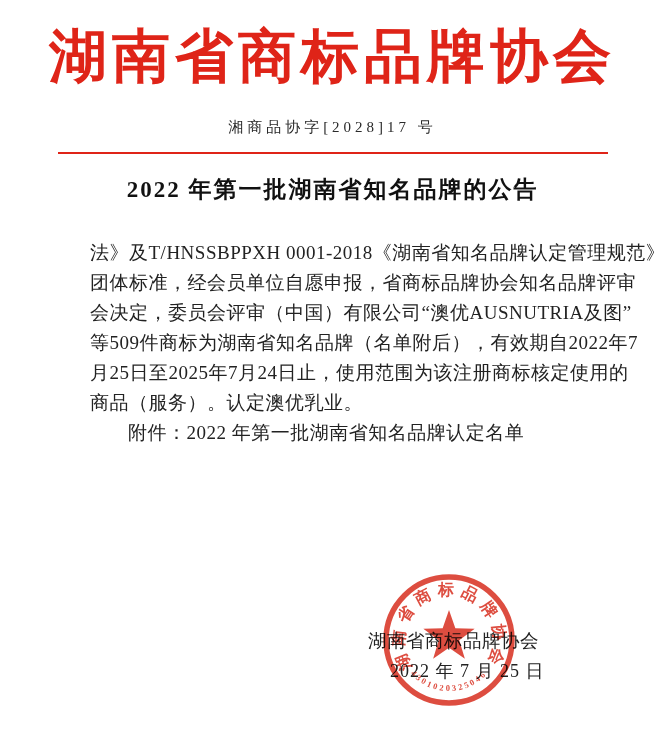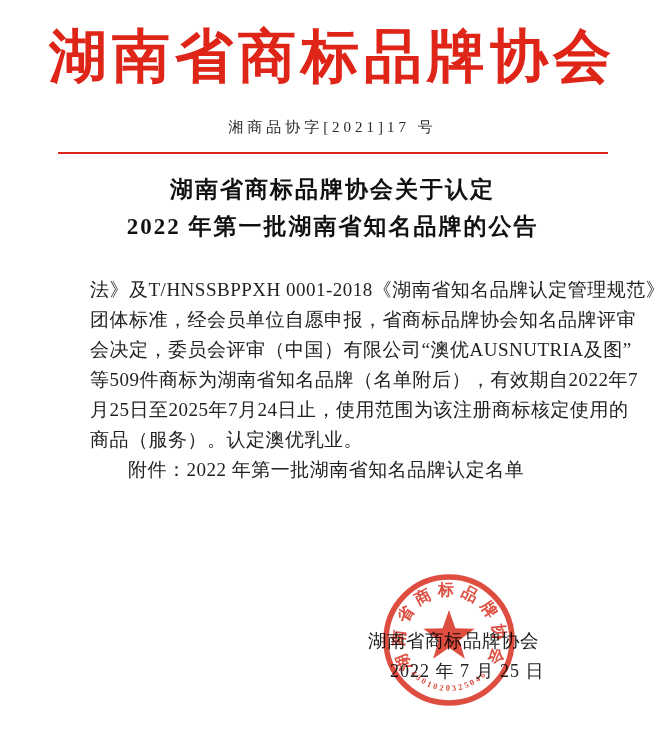--- a/index.html
+++ b/index.html
@@ -91,26 +91,25 @@
     font-weight: 700;
   }
 </style>
 </head>
 <body>
 
 <div class="page">
 
   <div class="masthead">湖南省商标品牌协会</div>
 
-  <div class="doc-number">湘商品协字[2021]17 号</div>
+  <div class="doc-number">湘商品协字[2028]17 号</div>
 
   <div class="red-rule"></div>
 
   <div class="doc-title">
-    <div>湖南省商标品牌协会关于认定</div>
     <div>2022 年第一批湖南省知名品牌的公告</div>
   </div>
 
   <div class="body-block">
     <div class="body-line">法》及T/HNSSBPPXH 0001-2018《湖南省知名品牌认定管理规范》</div>
     <div class="body-line">团体标准，经会员单位自愿申报，省商标品牌协会知名品牌评审</div>
     <div class="body-line">会决定，委员会评审（中国）有限公司“澳优AUSNUTRIA及图”</div>
     <div class="body-line">等509件商标为湖南省知名品牌（名单附后），有效期自2022年7</div>
     <div class="body-line">月25日至2025年7月24日止，使用范围为该注册商标核定使用的</div>
     <div class="body-line">商品（服务）。认定澳优乳业。</div>

